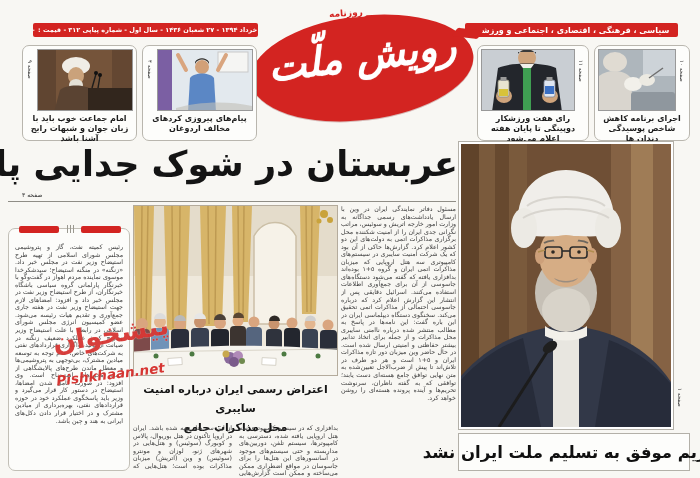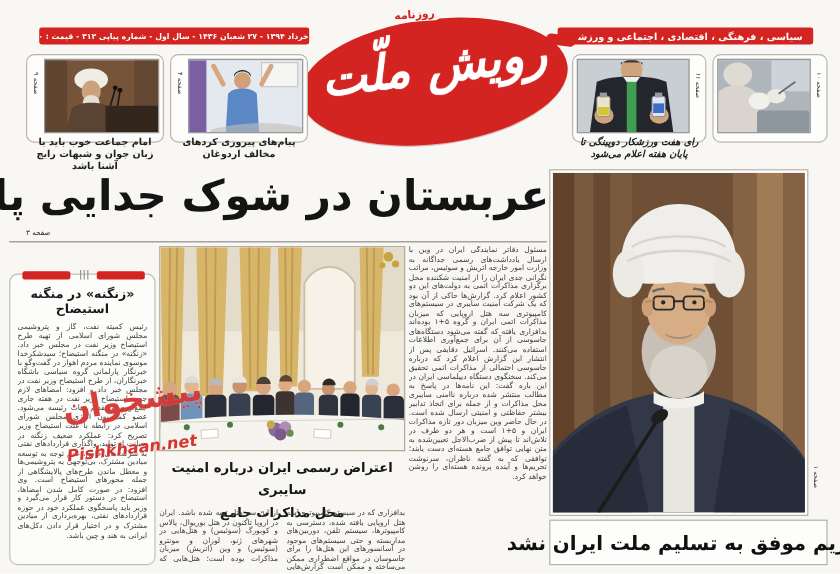--- a/index.html
+++ b/index.html
@@ -33,21 +33,21 @@
     position:absolute; left:78px; top:6px; background:#f8f7f3; color:#d32421;
     font-size:9px; font-weight:bold; padding:0 5px; border-radius:6px; transform:rotate(-4deg);
   }
   .logo-tail {
     position:absolute; right:-10px; top:26px; width:26px; height:9px;
     background:#d32421; transform:rotate(14deg) skewX(-30deg); border-radius:2px;
   }
 
   
   .teaser {
-    position:absolute; top:45px; height:74px; background:#fdfdfb;
+    position:absolute; top:45px; height:96px; background:#fdfdfb;
     border:1px solid #b9b6ae; border-radius:7px; padding:3px;
   }
   .teaser-img { position:absolute; top:3px; height:62px; border:1px solid #999; overflow:hidden; background:#ccc; }
   .teaser-img svg { display:block; }
   .vlabel {
     position:absolute; writing-mode:vertical-rl; font-size:5.5px; color:#333;
     letter-spacing:1px; top:14px;
   }
   .teaser-caption {
     position:absolute; left:3px; right:3px; top:68px; text-align:center;
@@ -158,21 +158,21 @@
         <line x1="62" y1="20" x2="70" y2="5" stroke="#d9a57f" stroke-width="4" stroke-linecap="round"></line>
         <circle cx="46" cy="17" r="7" fill="#d2a078"></circle>
         <path d="M39 14 C41 8 51 8 53 14 L53 12 C50 7 42 7 39 12 Z" fill="#2e2a26"></path>
         <path d="M32 62 L34 28 C38 22 54 22 58 28 L60 62 Z" fill="#5b87c5"></path>
         <path d="M20 62 L96 62 L96 56 C70 50 40 52 20 58 Z" fill="#c2bfb8" opacity="0.6"></path>
       </svg>
     </div>
     <div class="teaser-caption">پیام‌های پیروزی کردهای مخالف اردوغان</div>
   </div>
 
-  <div class="teaser" style="left:477px; width:112px;font-style:italic;">
+  <div class="teaser" style="left:477px; width:112px;">
     <span class="vlabel" style="left:100px;">صفحه ۱۱</span>
     <div class="teaser-img" style="left:3px; width:94px;">
       <svg width="94" height="62" viewBox="0 0 94 62">
         <rect width="94" height="62" fill="#c9ced3"></rect>
         <circle cx="47" cy="8" r="9" fill="#cfa47c"></circle>
         <path d="M38 4 C42 -2 52 -2 56 4 L56 2 L38 2 Z" fill="#3a3a3a"></path>
         <path d="M12 62 L18 18 C30 12 64 12 76 18 L82 62 Z" fill="#23262c"></path>
         <path d="M40 14 L47 24 L54 14 Z" fill="#f0efe9"></path>
         <rect x="43" y="18" width="8" height="44" fill="#3f9e52"></rect>
         <ellipse cx="24" cy="46" rx="8" ry="7" fill="#cfa47c"></ellipse>
@@ -195,39 +195,36 @@
         <rect width="78" height="62" fill="#aeb6bc"></rect>
         <rect x="46" y="0" width="32" height="26" fill="#cdd3d8"></rect>
         <ellipse cx="18" cy="12" rx="12" ry="10" fill="#e0dbd2"></ellipse>
         <path d="M0 62 L2 26 C12 18 28 20 34 28 L36 62 Z" fill="#d9d5ce"></path>
         <ellipse cx="36" cy="34" rx="9" ry="7" fill="#f2f0ea"></ellipse>
         <ellipse cx="50" cy="30" rx="8" ry="6" fill="#eceae2"></ellipse>
         <rect x="34" y="42" width="44" height="20" rx="3" fill="#8f979e"></rect>
         <line x1="52" y1="28" x2="66" y2="18" stroke="#6f6f6f" stroke-width="1.5"></line>
       </svg>
     </div>
+    <div class="teaser-caption">اجرای برنامه کاهش شاخص پوسیدگی دندان ها</div>
   </div>
 
   <div class="abs lead-headline">عربستان در شوک جدایی پاکستان</div>
   <div class="abs lead-pageref">صفحه ۳</div>
   <div class="abs lead-rule"></div>
 
   <div class="abs zbox">
     <div class="zbox-deco">
       <span class="bar"></span>
       <span class="ticks">
           <i></i>
           <i></i>
           <i></i>
         </span>
       <span class="bar"></span>
-    </div>
-    <div class="zbox-title">
-      <div>«زنگنه» در منگنه</div>
-      <div>استیضاح</div>
     </div>
     <div class="tiny">رئیس کمیته نفت، گاز و پتروشیمی مجلس شورای اسلامی از تهیه طرح استیضاح وزیر نفت در مجلس خبر داد. «زنگنه» در منگنه استیضاح؛ سیدشکرخدا موسوی نماینده مردم اهواز در گفت‌وگو با خبرنگار پارلمانی گروه سیاسی باشگاه خبرنگاران، از طرح استیضاح وزیر نفت در مجلس خبر داد و افزود: امضاهای لازم جهت استیضاح وزیر نفت در هفته جاری جمع‌آوری و تقدیم هیات رئیسه می‌شود. عضو کمیسیون انرژی مجلس شورای اسلامی در رابطه با علت استیضاح وزیر تصریح کرد: عملکرد ضعیف زنگنه در صیانت از تولید، واگذاری قراردادهای نفتی به شرکت‌های خاص، عدم توجه به توسعه میادین مشترک، بی‌توجهی به پتروشیمی‌ها و معطل ماندن طرح‌های پالایشگاهی از جمله محورهای استیضاح است. وی افزود: در صورت کامل شدن امضاها، استیضاح در دستور کار قرار می‌گیرد و وزیر باید پاسخگوی عملکرد خود در حوزه قراردادهای نفتی، بهره‌برداری از میادین مشترک و در اختیار قرار دادن دکل‌های ایرانی به هند و چین باشد.</div>
   </div>
 
   <div class="abs meet-photo">
     <svg width="203" height="169" viewBox="0 0 203 169">
       <rect width="203" height="169" fill="#efe9dc"></rect>
       <rect x="0" y="0" width="203" height="70" fill="#e4dccb"></rect>
       <path d="M120 118 L120 30 C130 12 152 12 162 30 L162 118 Z" fill="#f6f2e8" stroke="#cbbfa6" stroke-width="1.5"></path>
       <g fill="#d7b569">

